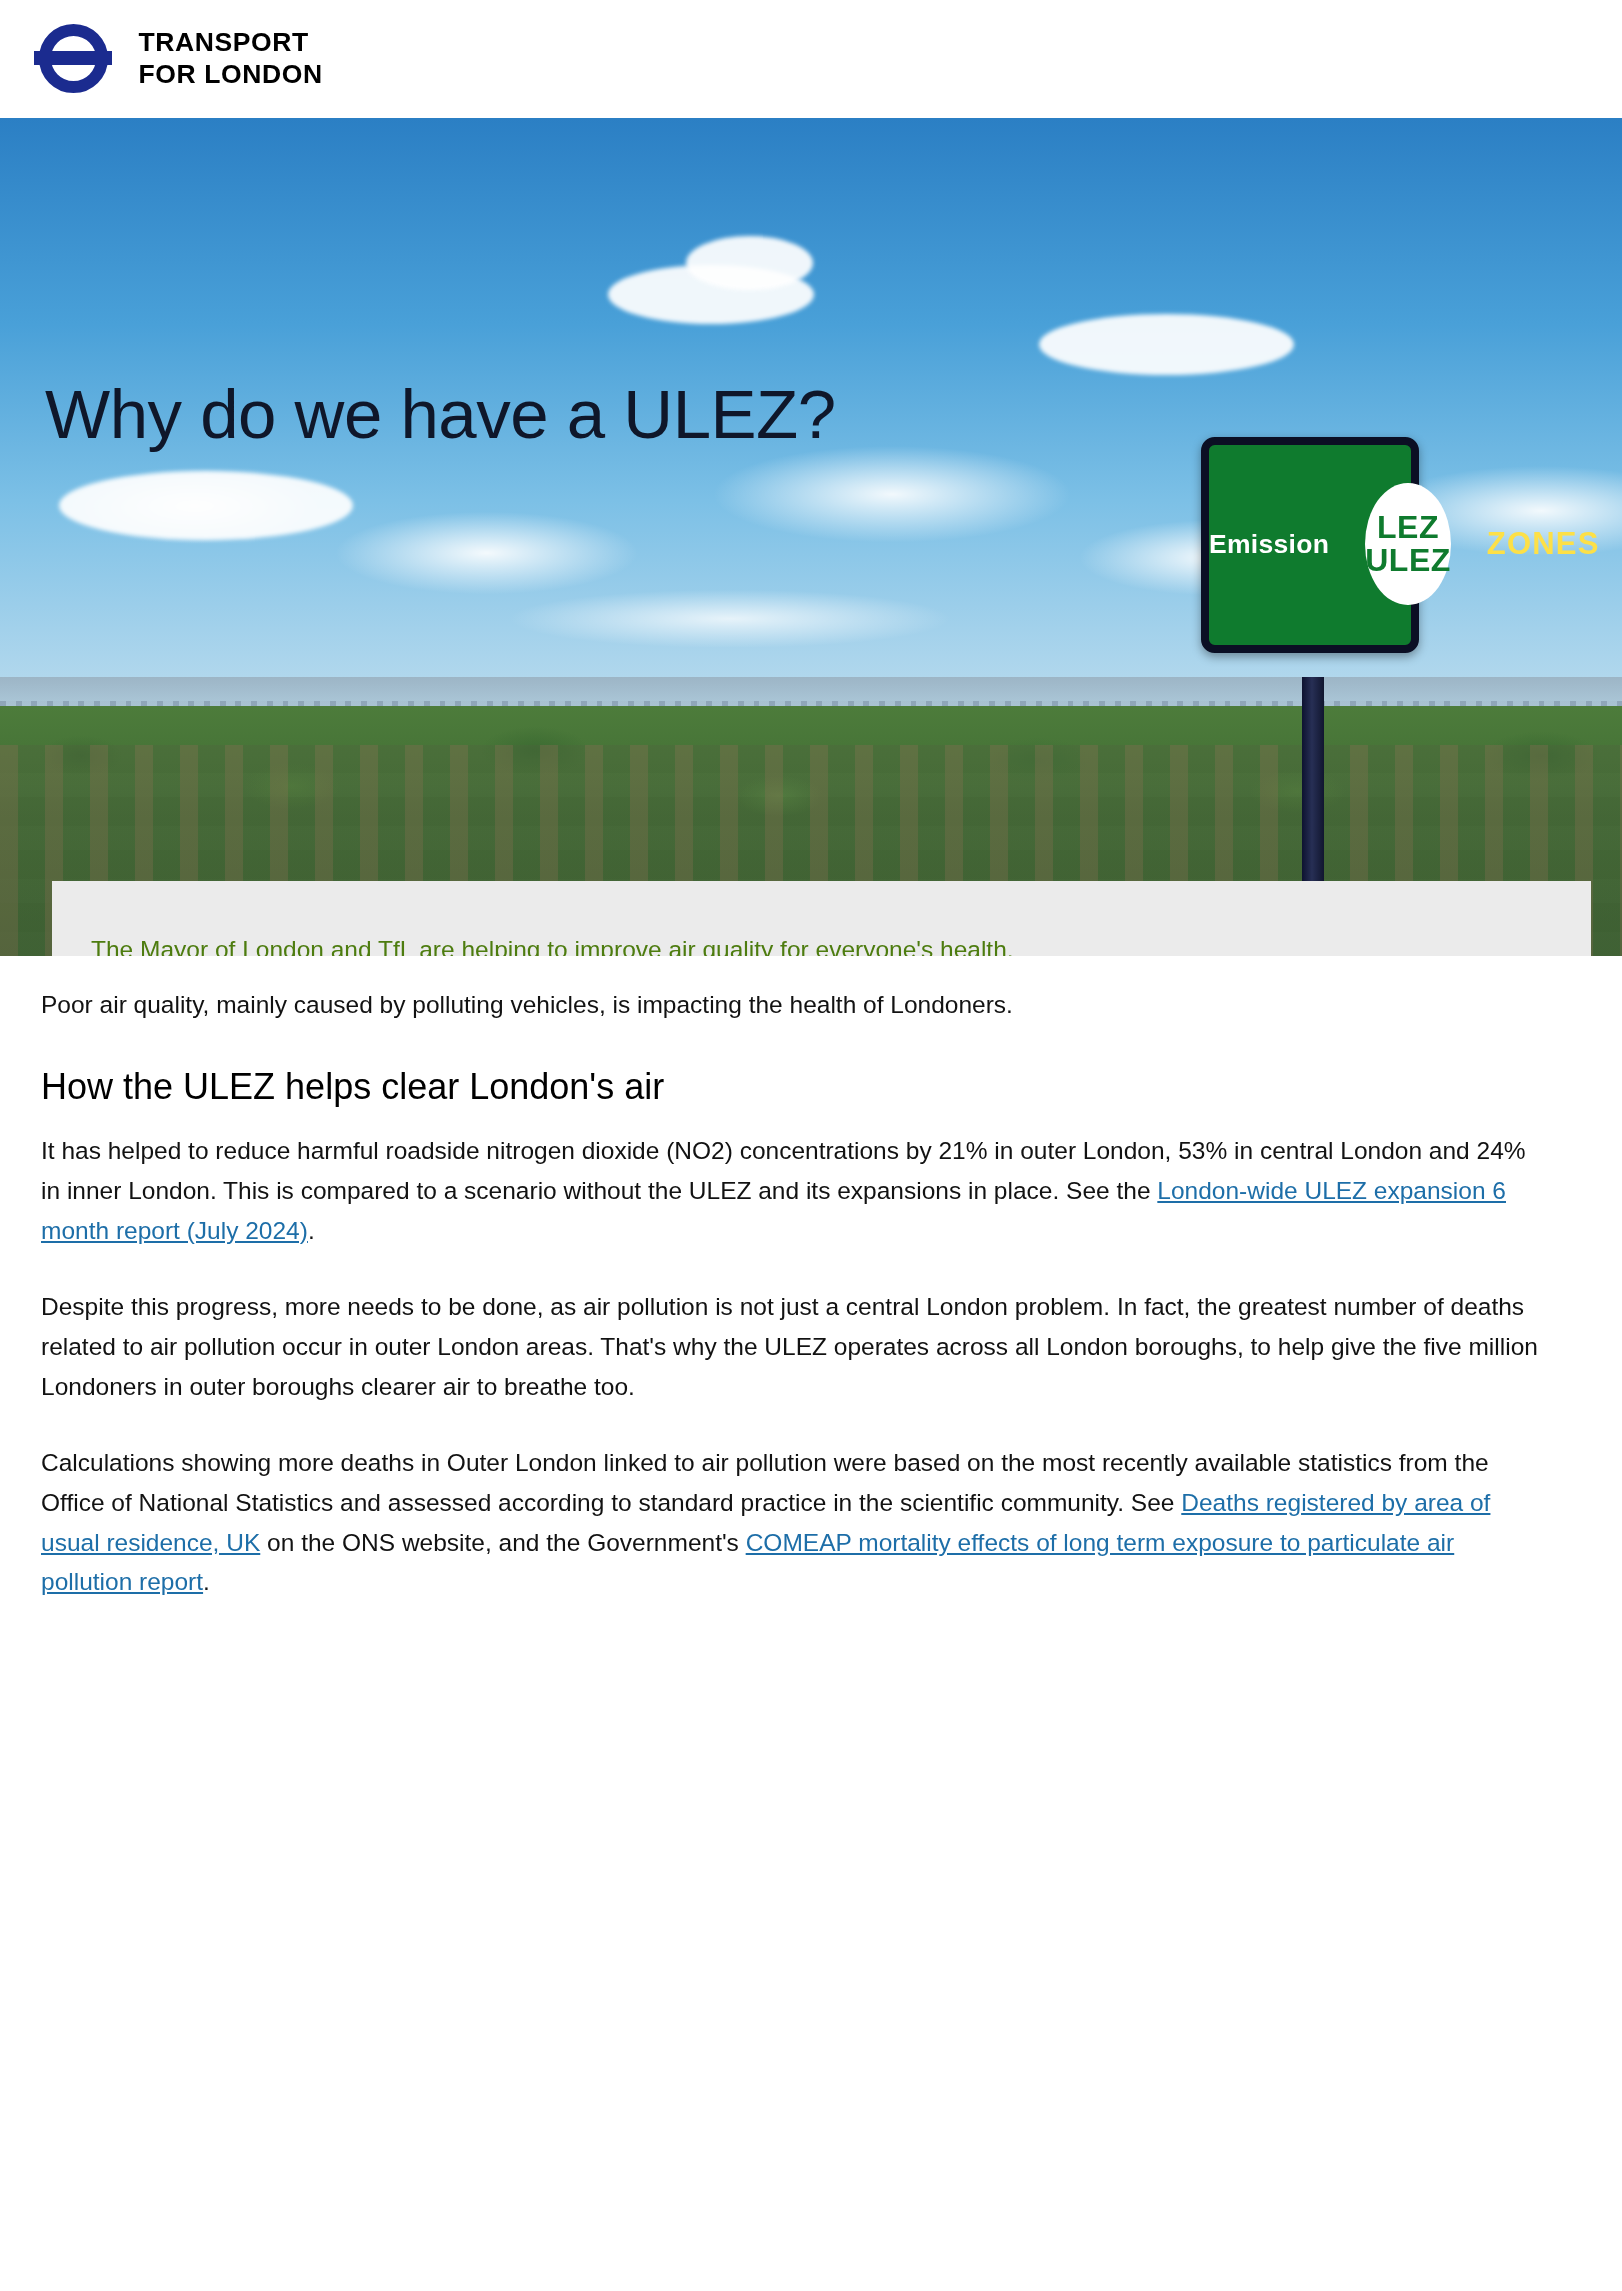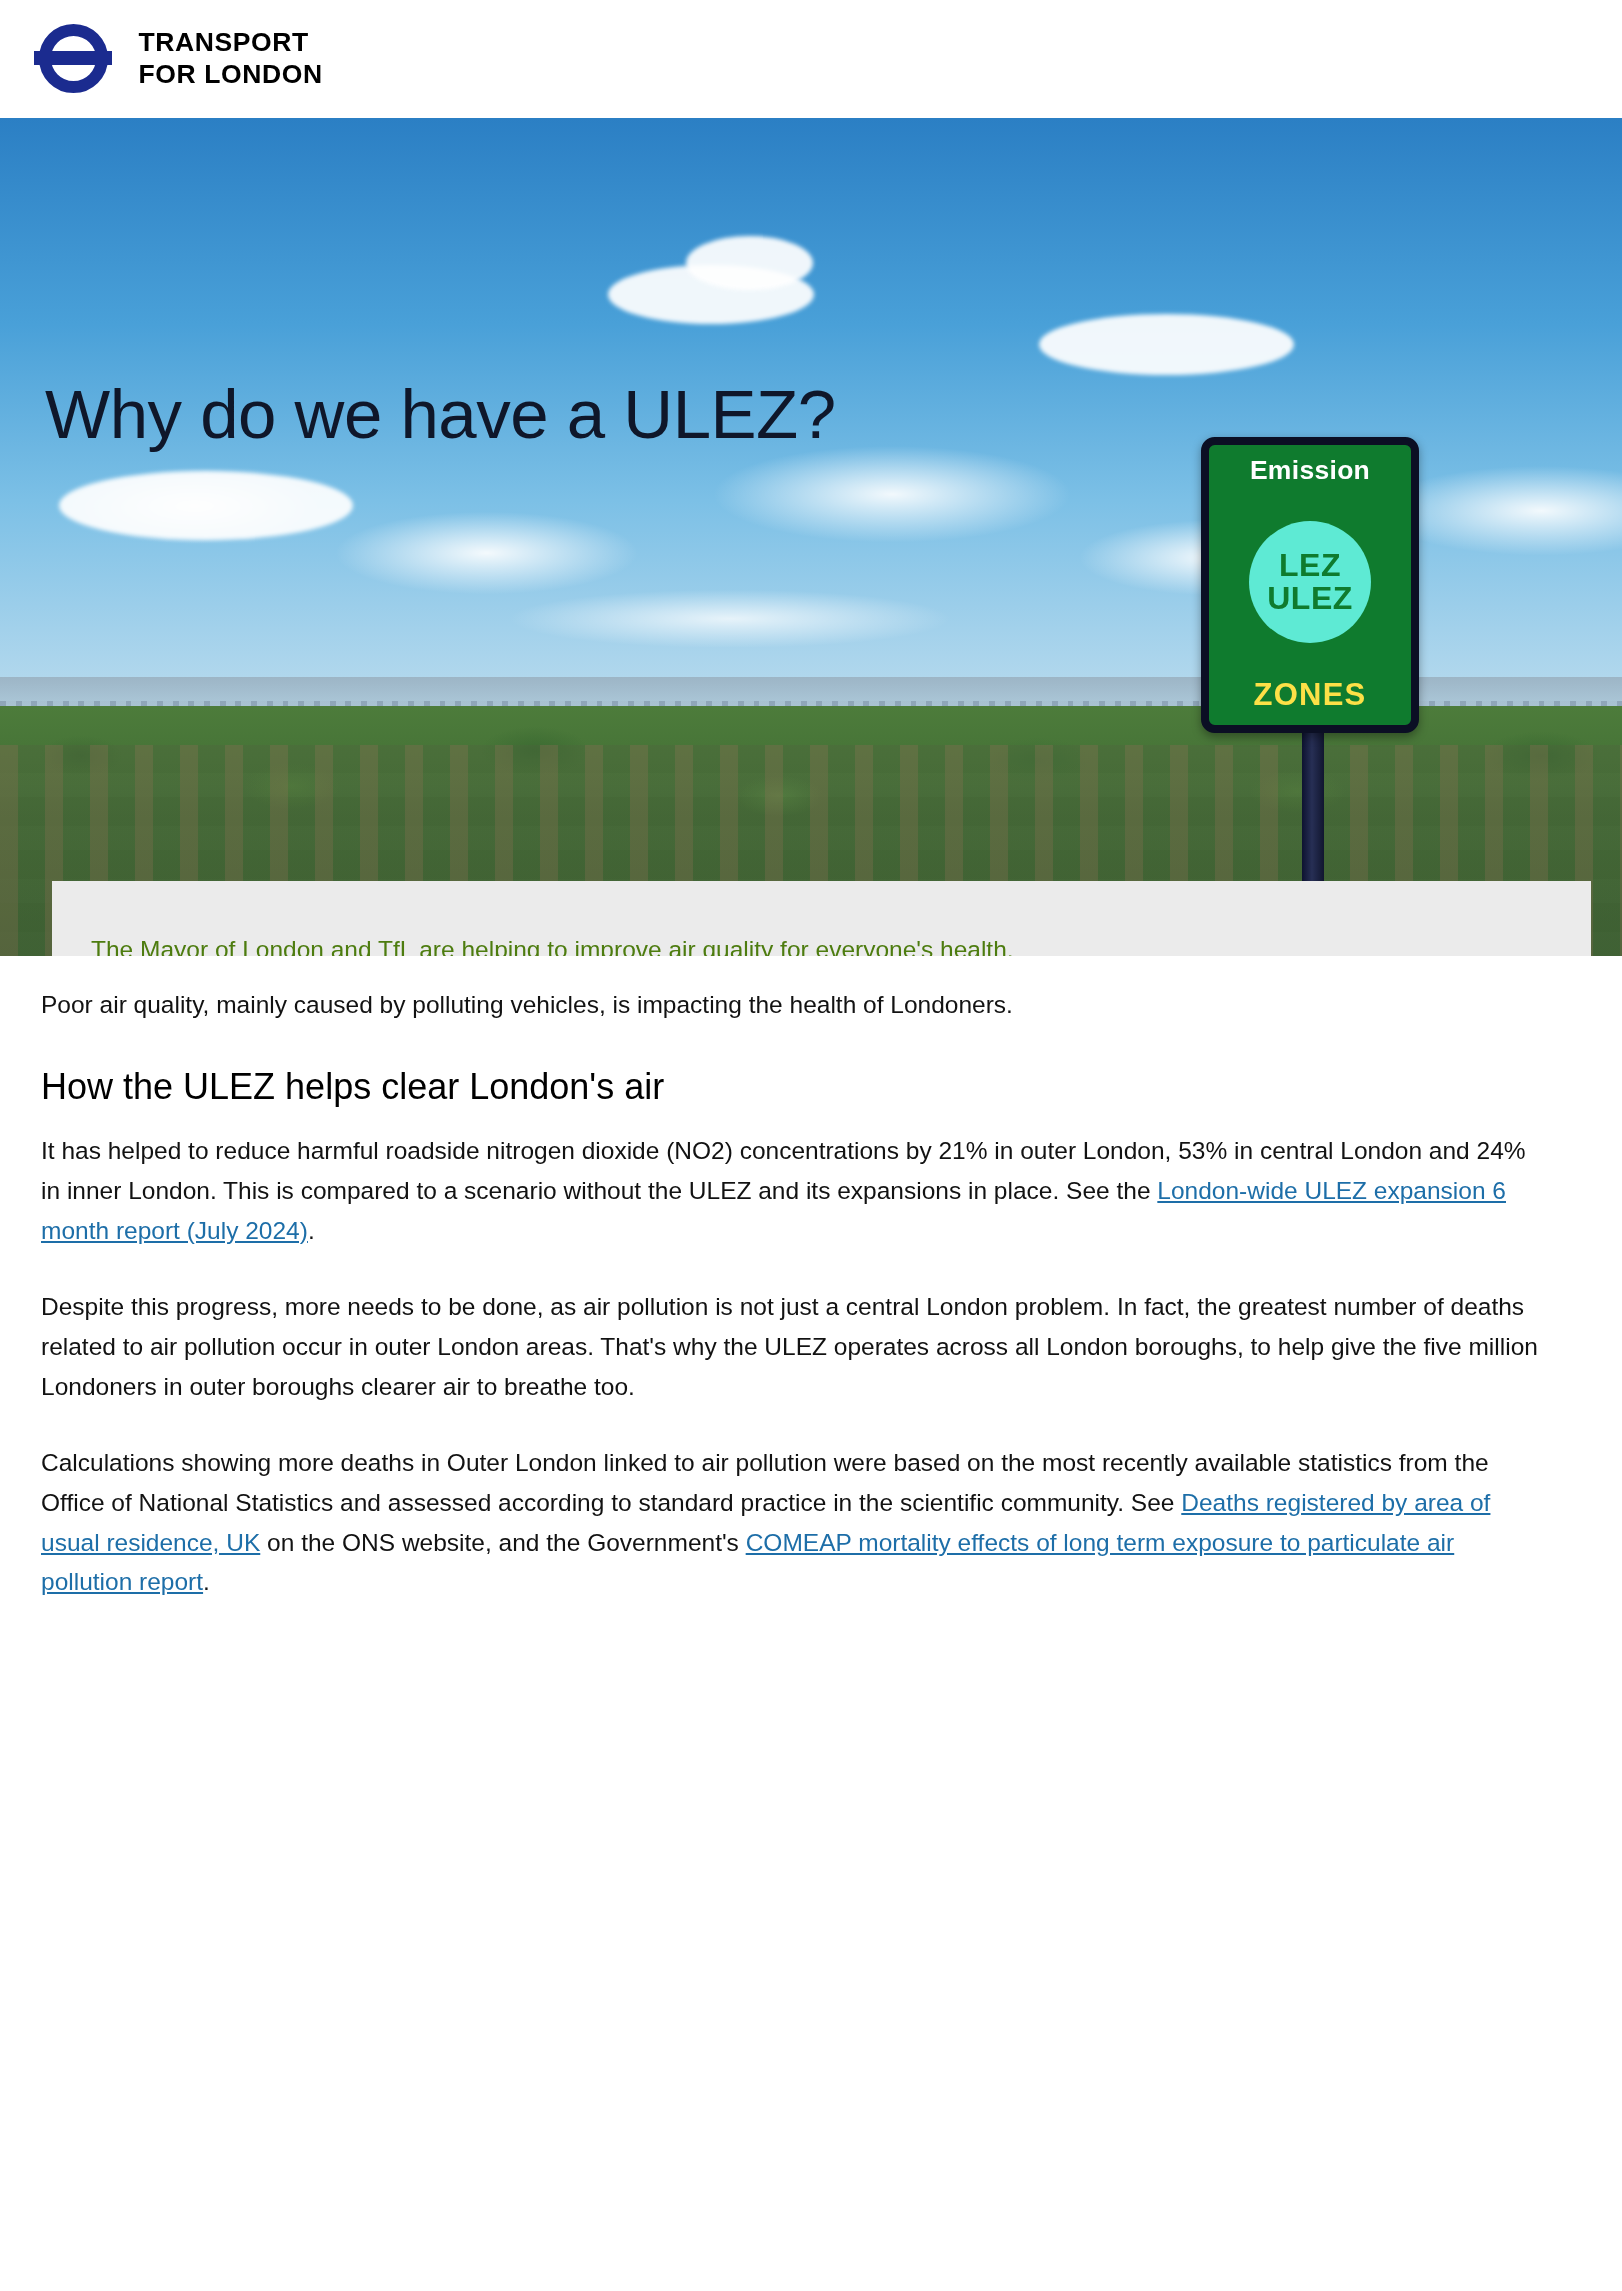--- a/index.html
+++ b/index.html
@@ -160,42 +160,43 @@
     position: absolute;
     left: 101px;
     top: 240px;
     width: 21.6px;
     height: 363px;
     background: linear-gradient(to right, #0d1230, #272f55 45%, #11162f);
   }
   .sign-board {
     position: relative;
     width: 218px;
-    height: 296px;
+    height: 216px;
     background: #0f7b2e;
     border: 8.8px solid #0b0f24;
     border-radius: 13.7px;
     box-shadow: 0 3.9px 9.8px rgba(0,0,0,0.35);
     display: flex;
-    flex-direction: column;
+    flex-direction: row;
     align-items: center;
     justify-content: space-between;
     padding: 9.8px 0 11.8px 0;
+    gap: 36px;
   }
   .sign-top {
     color: #ffffff;
     font-size: 26.5px;
     font-weight: bold;
     letter-spacing: 0.3px;
   }
   .sign-circle {
     width: 122px;
     height: 122px;
     border-radius: 50%;
-    background: #5eead4;
+    background: #ffffff;
     display: flex;
     flex-direction: column;
     align-items: center;
     justify-content: center;
     line-height: 1.02;
   }
   .sign-circle span {
     color: #0f7b2e;
     font-size: 32px;
     font-weight: bold;

